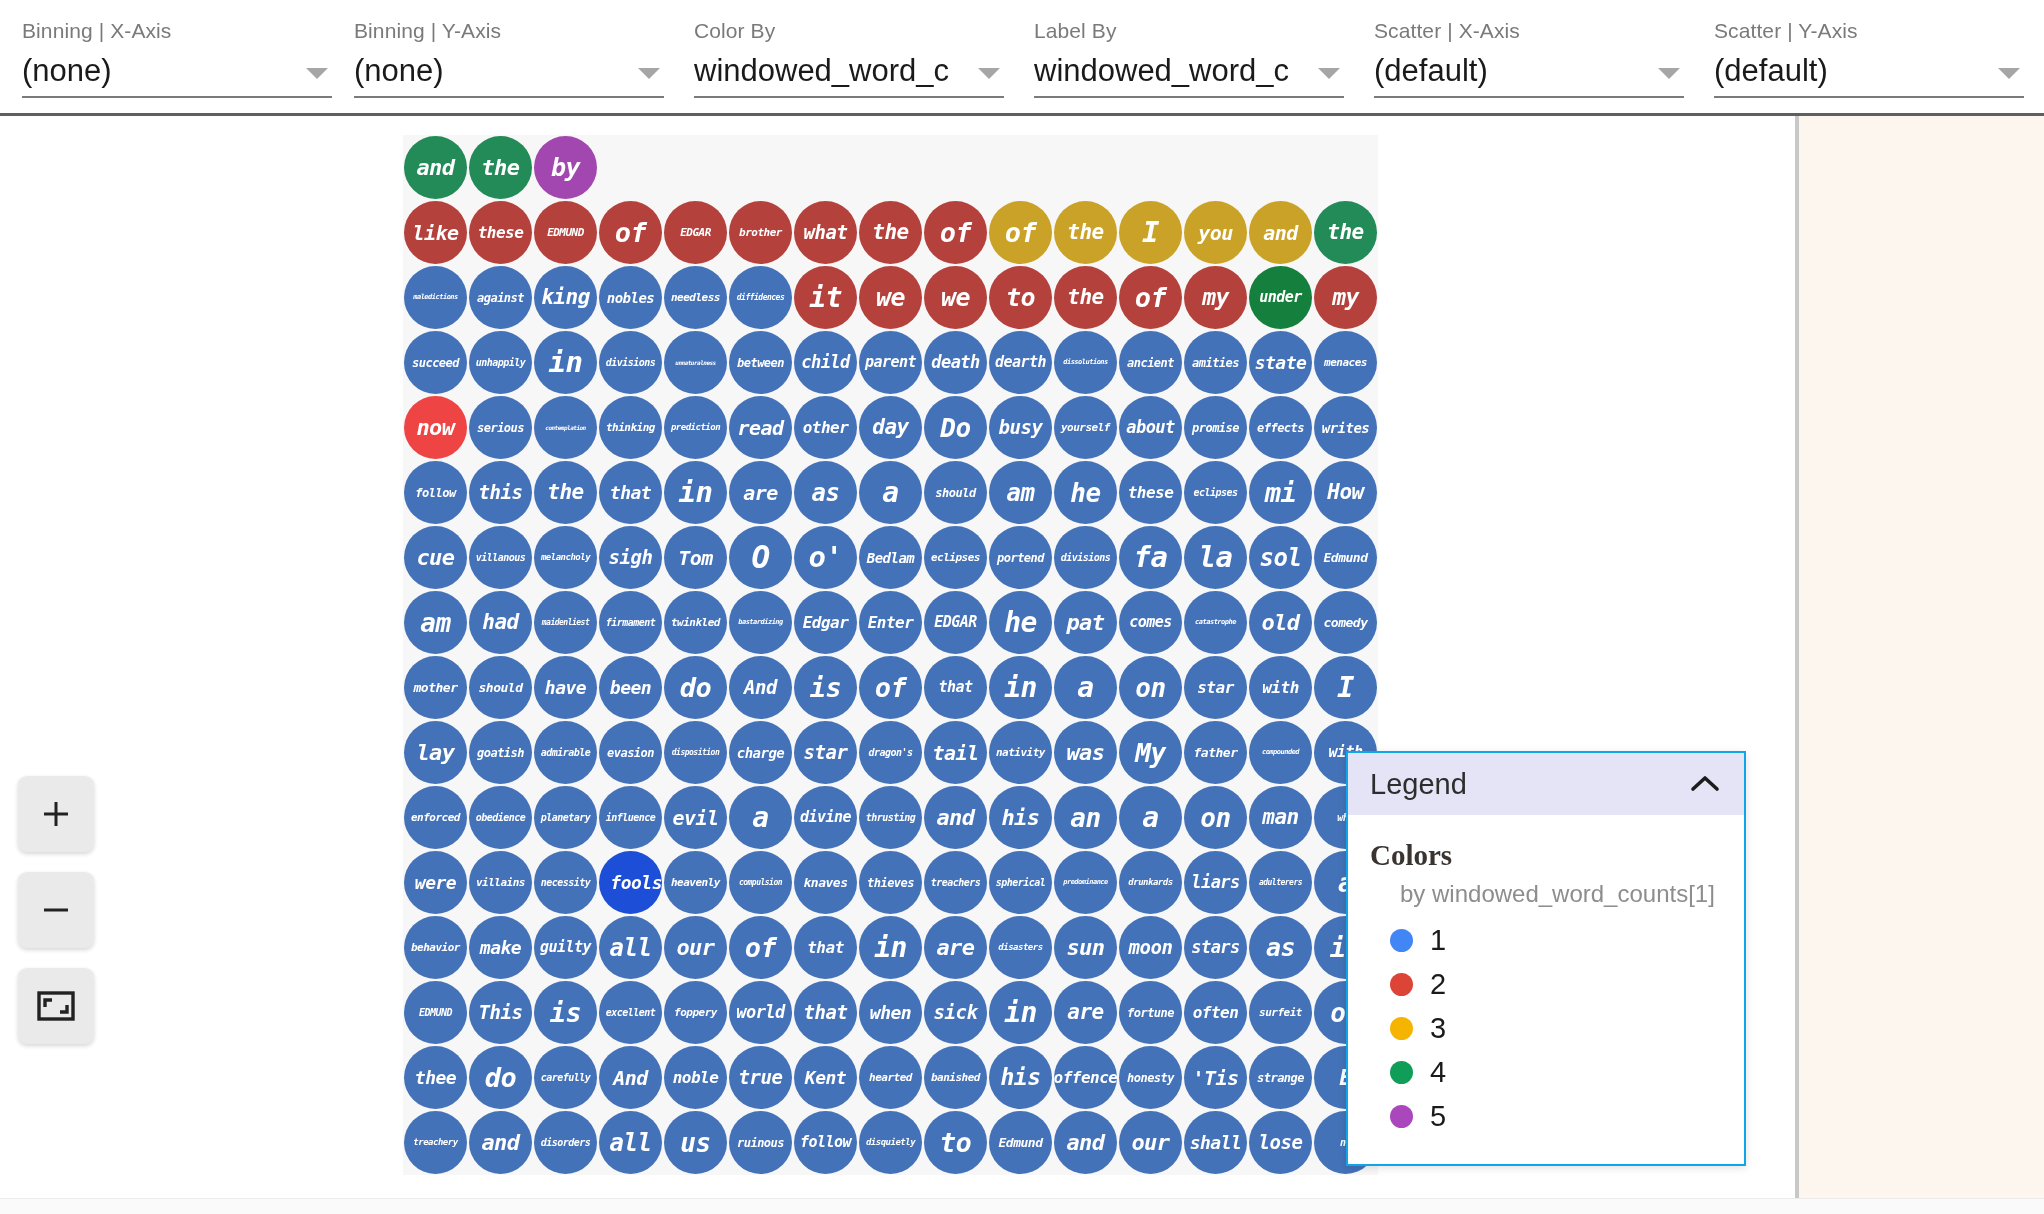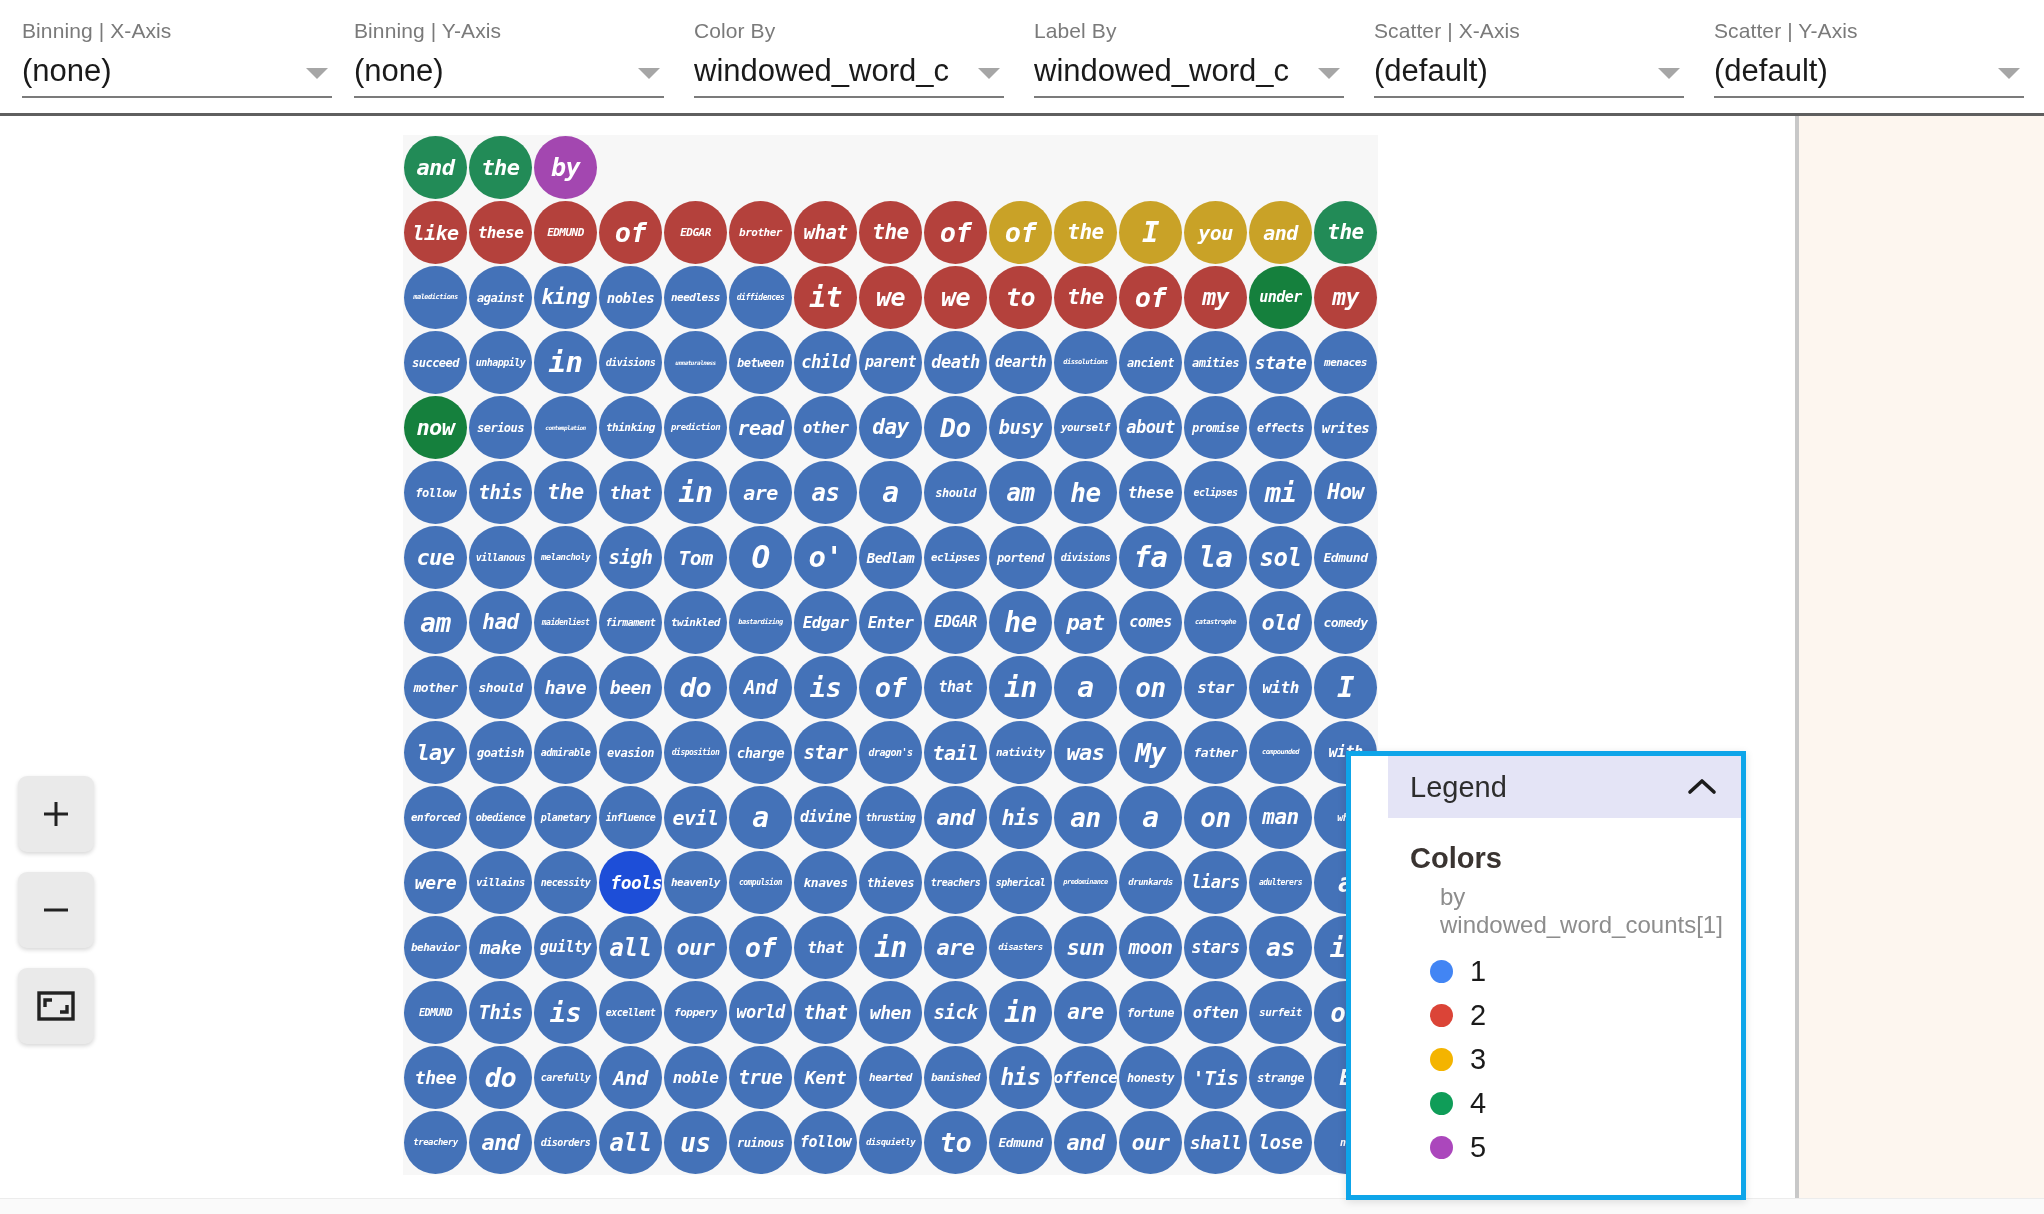--- a/index.html
+++ b/index.html
@@ -149,24 +149,23 @@
     letter-spacing: -0.5px;
   }
   .bubble.empty i { background: transparent; }
 
   
   .legend {
     position: absolute;
     left: 1346px; top: 751px;
     width: 400px;
     background: #ffffff;
-    border: 5px solid #0ea5e9;
+    border: 2px solid #0ea5e9;
     box-shadow: 0 2px 8px rgba(0,0,0,.12);
     z-index: 40;
-    padding-left: 37px;
   }
   .legend-header {
     height: 62px;
     background: #e4e4f6;
     display: flex;
     align-items: center;
     justify-content: space-between;
     padding: 0 24px 0 22px;
     cursor: pointer;
   }
@@ -175,20 +174,21 @@
     color: #2d2d2d;
   }
   .legend-body {
     padding: 20px 0 26px 0;
   }
   .legend-section-title {
     font-size: 29px;
     font-weight: bold;
     color: #3a3431;
     padding: 4px 0 4px 22px;
+    font-family: Liberation Serif, serif;
   }
   .legend-sub {
     font-size: 24px;
     color: #8d8d8d;
     padding: 4px 0 10px 52px;
   }
   .legend-item {
     display: flex;
     align-items: center;
     height: 44px;
@@ -542,21 +542,21 @@
             </i>
           </div>
           <div class="bubble">
             <i style="background: rgb(68, 114, 184);">
               <span style="font-size: 11px;">menaces</span>
             </i>
           </div>
         </div>
         <div class="grid-row">
           <div class="bubble">
-            <i style="background: #15803d;">
+            <i style="background: #ef4444;">
               <span style="font-size: 22px;">now</span>
             </i>
           </div>
           <div class="bubble">
             <i style="background: rgb(68, 114, 184);">
               <span style="font-size: 12px;">serious</span>
             </i>
           </div>
           <div class="bubble">
             <i style="background: rgb(68, 114, 184);">

